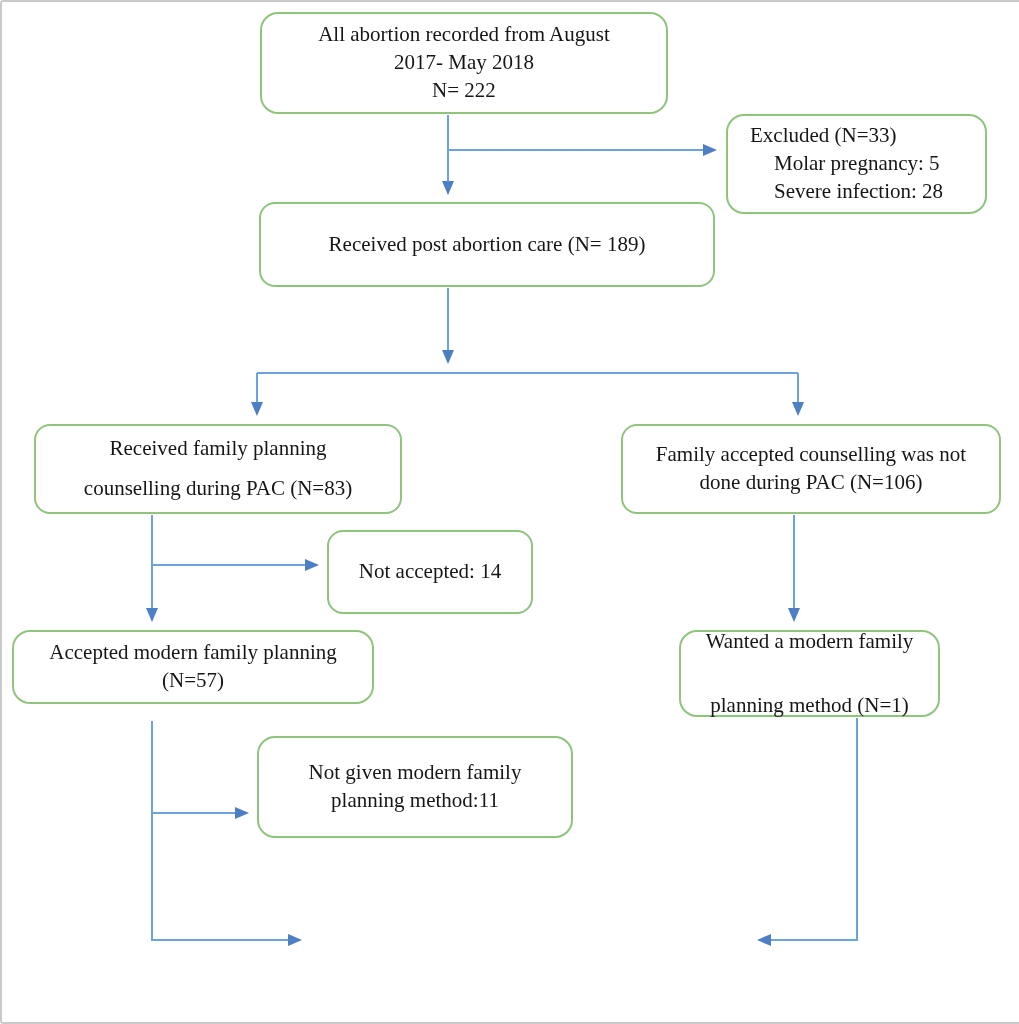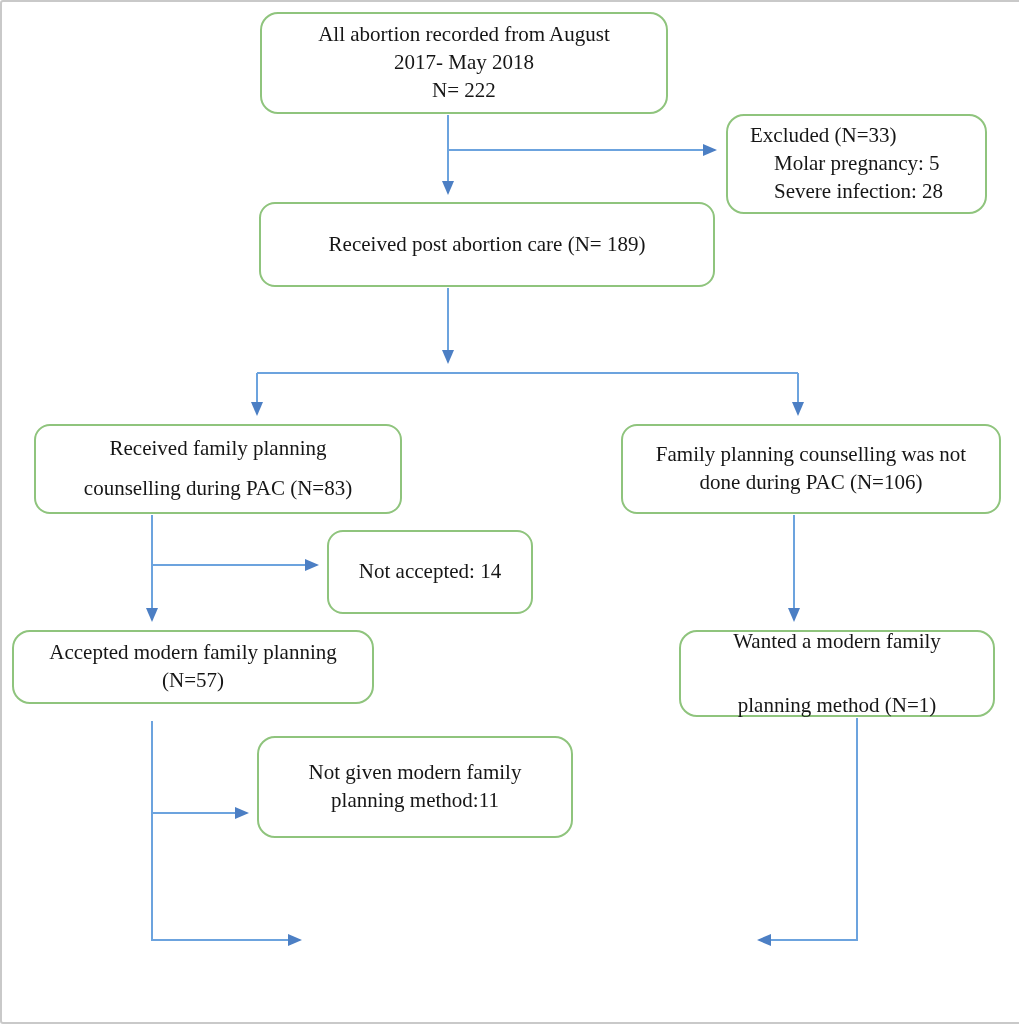--- a/index.html
+++ b/index.html
@@ -32,21 +32,21 @@
   .box .tline{white-space:nowrap;}
   
   #b-start        {left:258px;top:10px;  width:408px;height:102px;}
   #b-excluded     {left:724px;top:112px; width:261px;height:100px;align-items:flex-start;text-align:left;padding-left:22px;}
   #b-excluded .indent{padding-left:24px;}
   #b-pac          {left:257px;top:200px; width:456px;height:85px; border-radius:16px;}
   #b-counselled   {left:32px; top:422px; width:368px;height:90px; border-radius:16px;gap:12px;}
   #b-notcoun      {left:619px;top:422px; width:380px;height:90px; border-radius:16px;}
   #b-notaccepted  {left:325px;top:528px; width:206px;height:84px; border-radius:16px;}
   #b-accepted     {left:10px; top:628px; width:362px;height:74px;}
-  #b-wanted       {left:677px;top:628px; width:316px;height:87px;gap:36px;}
+  #b-wanted       {left:677px;top:628px; width:261px;height:87px;gap:36px;}
   #b-notgiven     {left:255px;top:734px; width:316px;height:102px;}
   #b-uptake       {left:308px;top:855px; width:434px;height:128px;border-radius:22px;}
   #edges{position:absolute;left:0;top:0;z-index:1;}
 </style>
 </head>
 <body>
 
 <div id="canvas">
 
   <svg id="edges" width="1015" height="1020" viewBox="0 0 1015 1020">
@@ -86,21 +86,21 @@
   <div class="box" id="b-pac">
     <div class="tline">Received post abortion care (N= 189)</div>
   </div>
 
   <div class="box" id="b-counselled">
     <div class="tline">Received family planning</div>
     <div class="tline">counselling during PAC (N=83)</div>
   </div>
 
   <div class="box" id="b-notcoun">
-    <div class="tline">Family planning counselling was not</div>
+    <div class="tline">Family accepted counselling was not</div>
     <div class="tline">done during PAC (N=106)</div>
   </div>
 
   <div class="box" id="b-notaccepted">
     <div class="tline">Not accepted: 14</div>
   </div>
 
   <div class="box" id="b-accepted">
     <div class="tline">Accepted modern family planning</div>
     <div class="tline">(N=57)</div>

